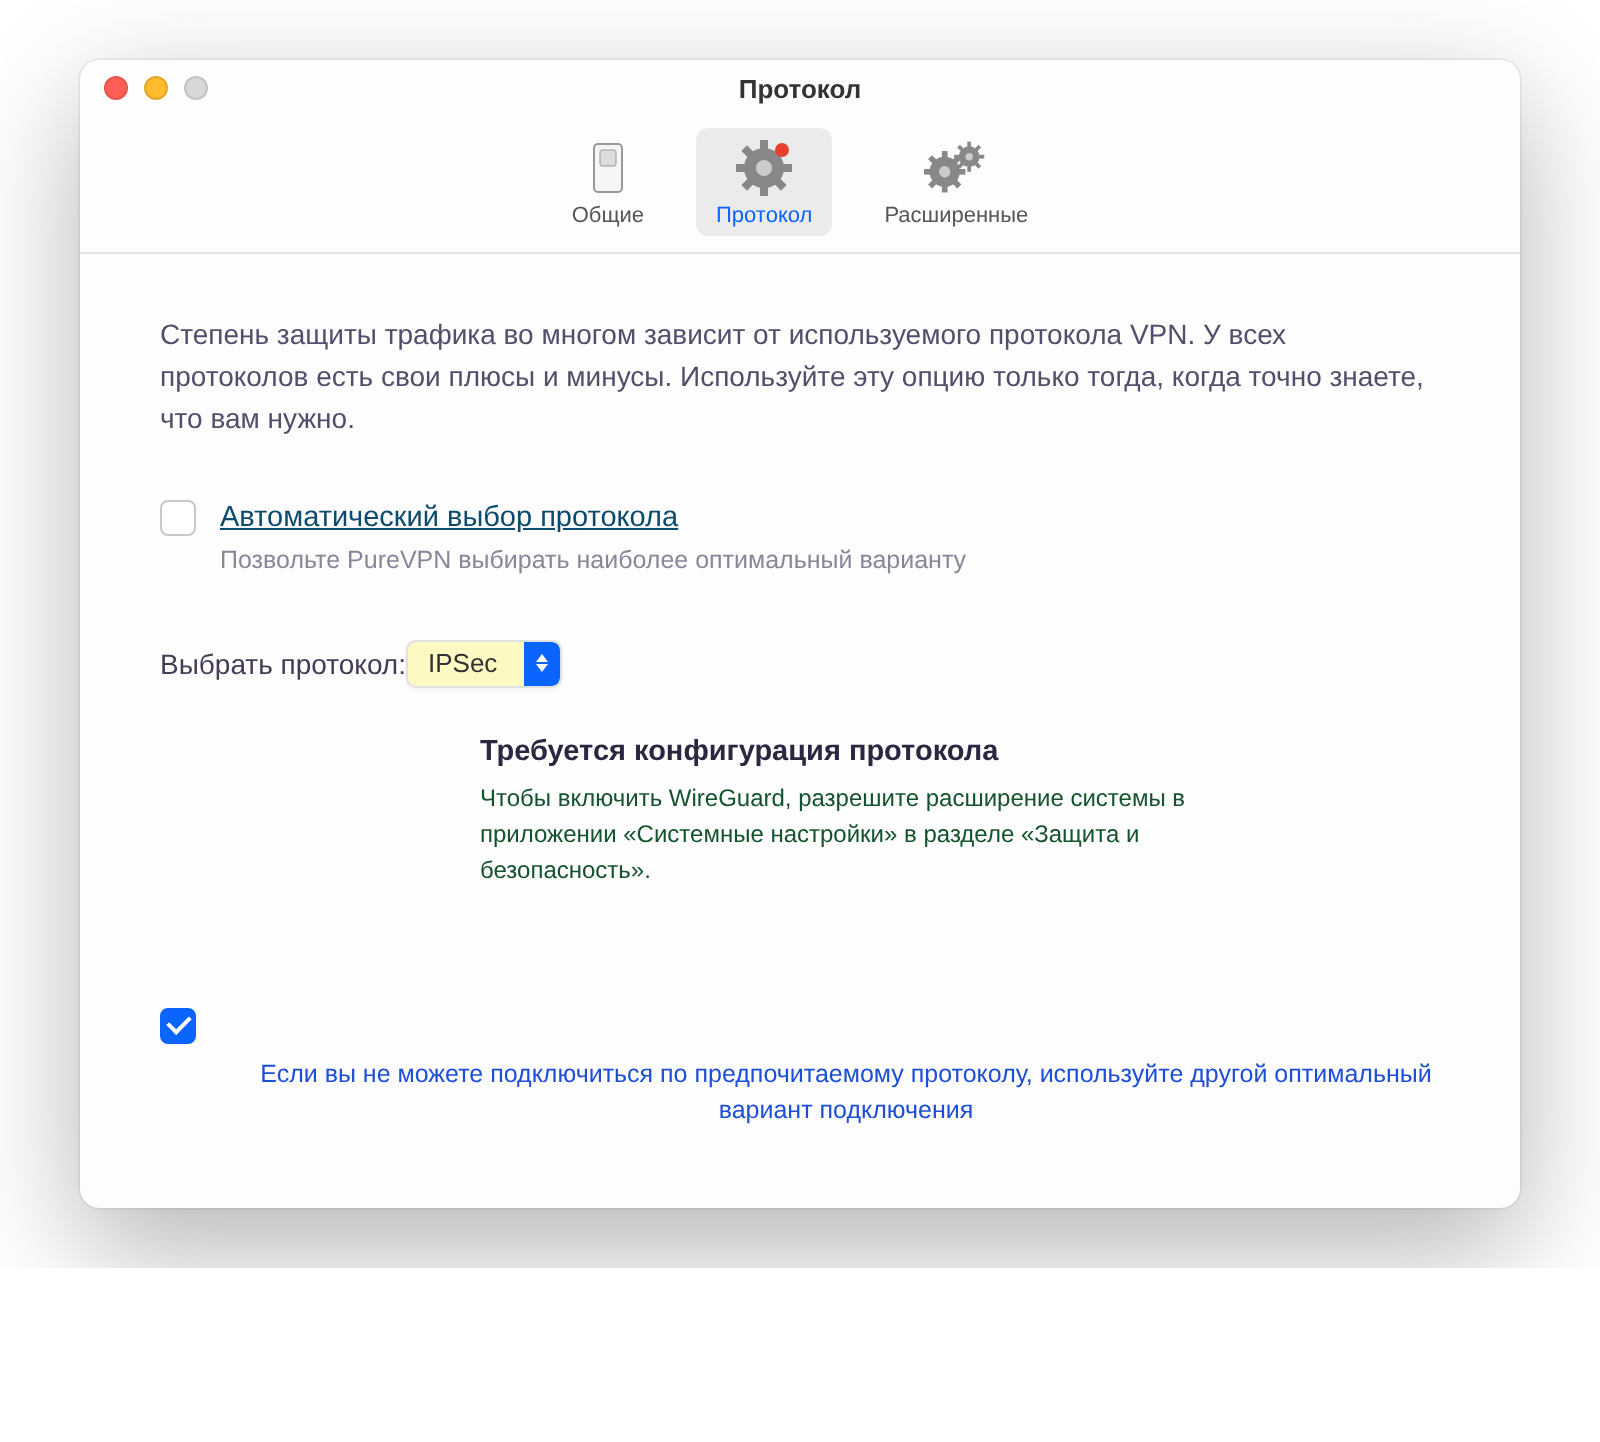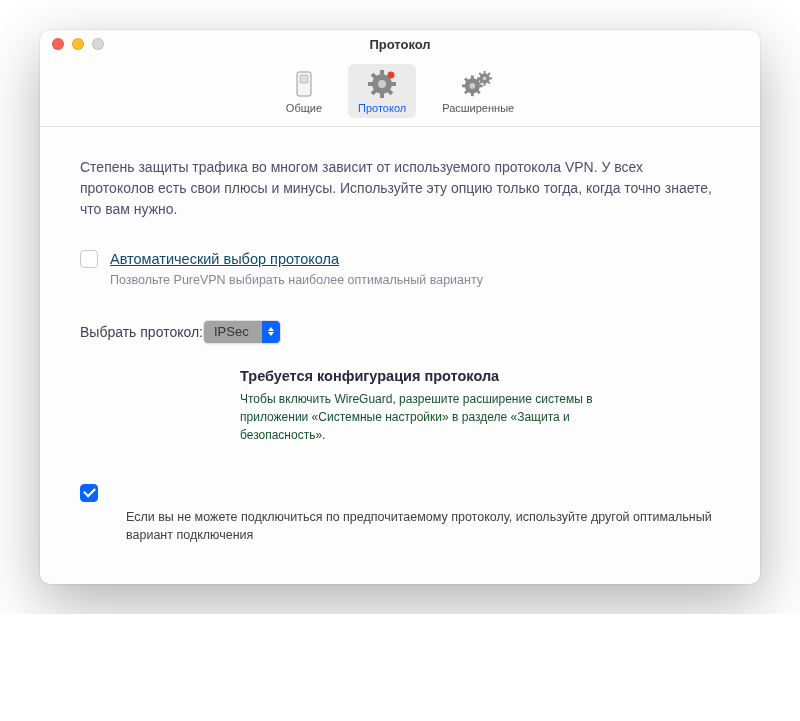--- a/index.html
+++ b/index.html
@@ -138,21 +138,21 @@
       margin-top: 30px;
       margin-bottom: 24px;
     }
     .select-label {
       font-size: 14px;
       color: #433c54;
     }
     .select-box {
       display: flex;
       align-items: center;
-      background: #a3a3a3;
+      background: #fef9c3;
       border: 1px solid #e0e0e0;
       border-radius: 5px;
       height: 24px;
       box-shadow: 0 1px 2px rgba(0,0,0,0.05);
       cursor: pointer;
       overflow: hidden;
     }
     .select-value {
       padding: 0 10px;
       font-size: 13px;
@@ -173,21 +173,21 @@
     .arrow-up, .arrow-down {
       width: 0;
       height: 0;
       border-left: 3.5px solid transparent;
       border-right: 3.5px solid transparent;
     }
     .arrow-up { border-bottom: 4px solid white; }
     .arrow-down { border-top: 4px solid white; }
     .config-block {
       margin-left: 160px;
-      margin-bottom: 40px;
+      margin-bottom: 60px;
     }
     .config-title {
       font-size: 14.5px;
       font-weight: 700;
       color: #2d2640;
       margin-bottom: 6px;
     }
     .config-desc {
       font-size: 12px;
       color: #14532d;
@@ -204,24 +204,25 @@
       font-size: 13px;
       color: #333;
       cursor: pointer;
       box-shadow: 0 1px 1px rgba(0,0,0,0.06);
     }
     .fallback-section {
       margin-top: 20px;
     }
     .fallback-desc {
       font-size: 12.5px;
-      color: #404040;
+      color: #1d4ed8;
       margin-left: 46px;
       margin-top: 6px;
       line-height: 1.45;
+      text-align: center;
     }
   </style>
 </head>
 <body>
 
 <div class="window">
   <div class="titlebar">
     <div class="traffic-lights">
       <div class="traffic-light tl-close"></div>
       <div class="traffic-light tl-min"></div>

